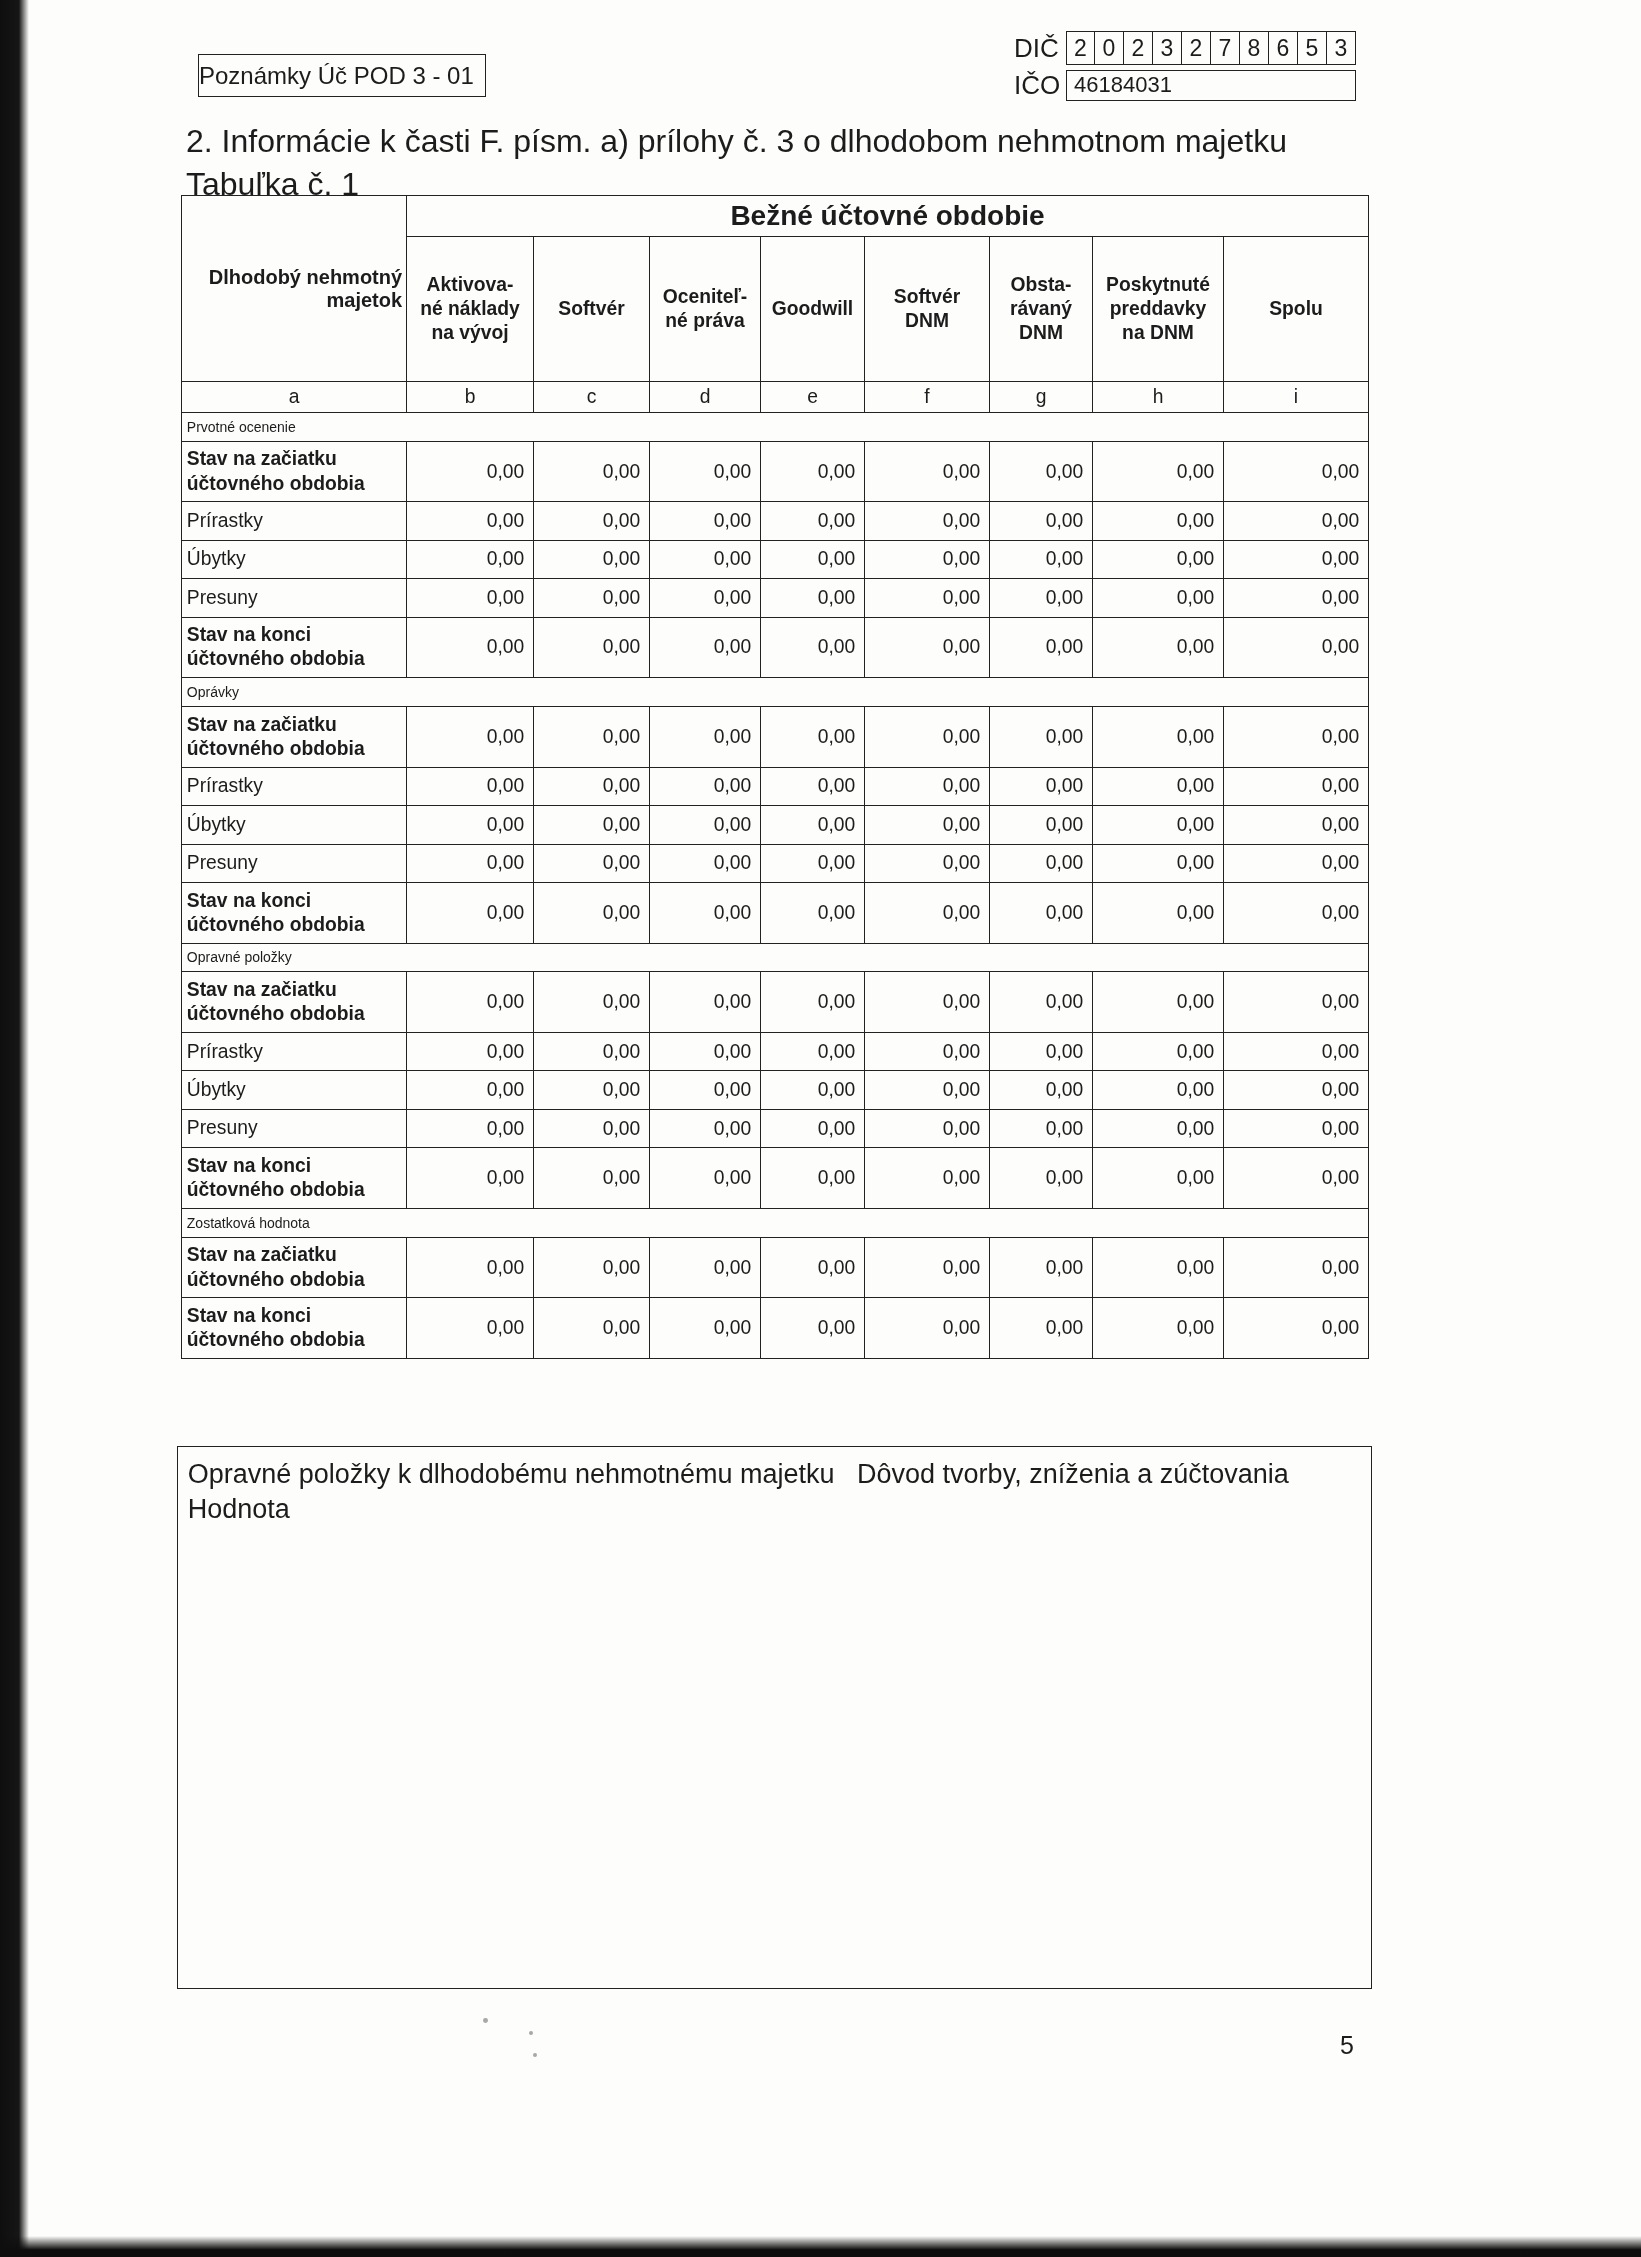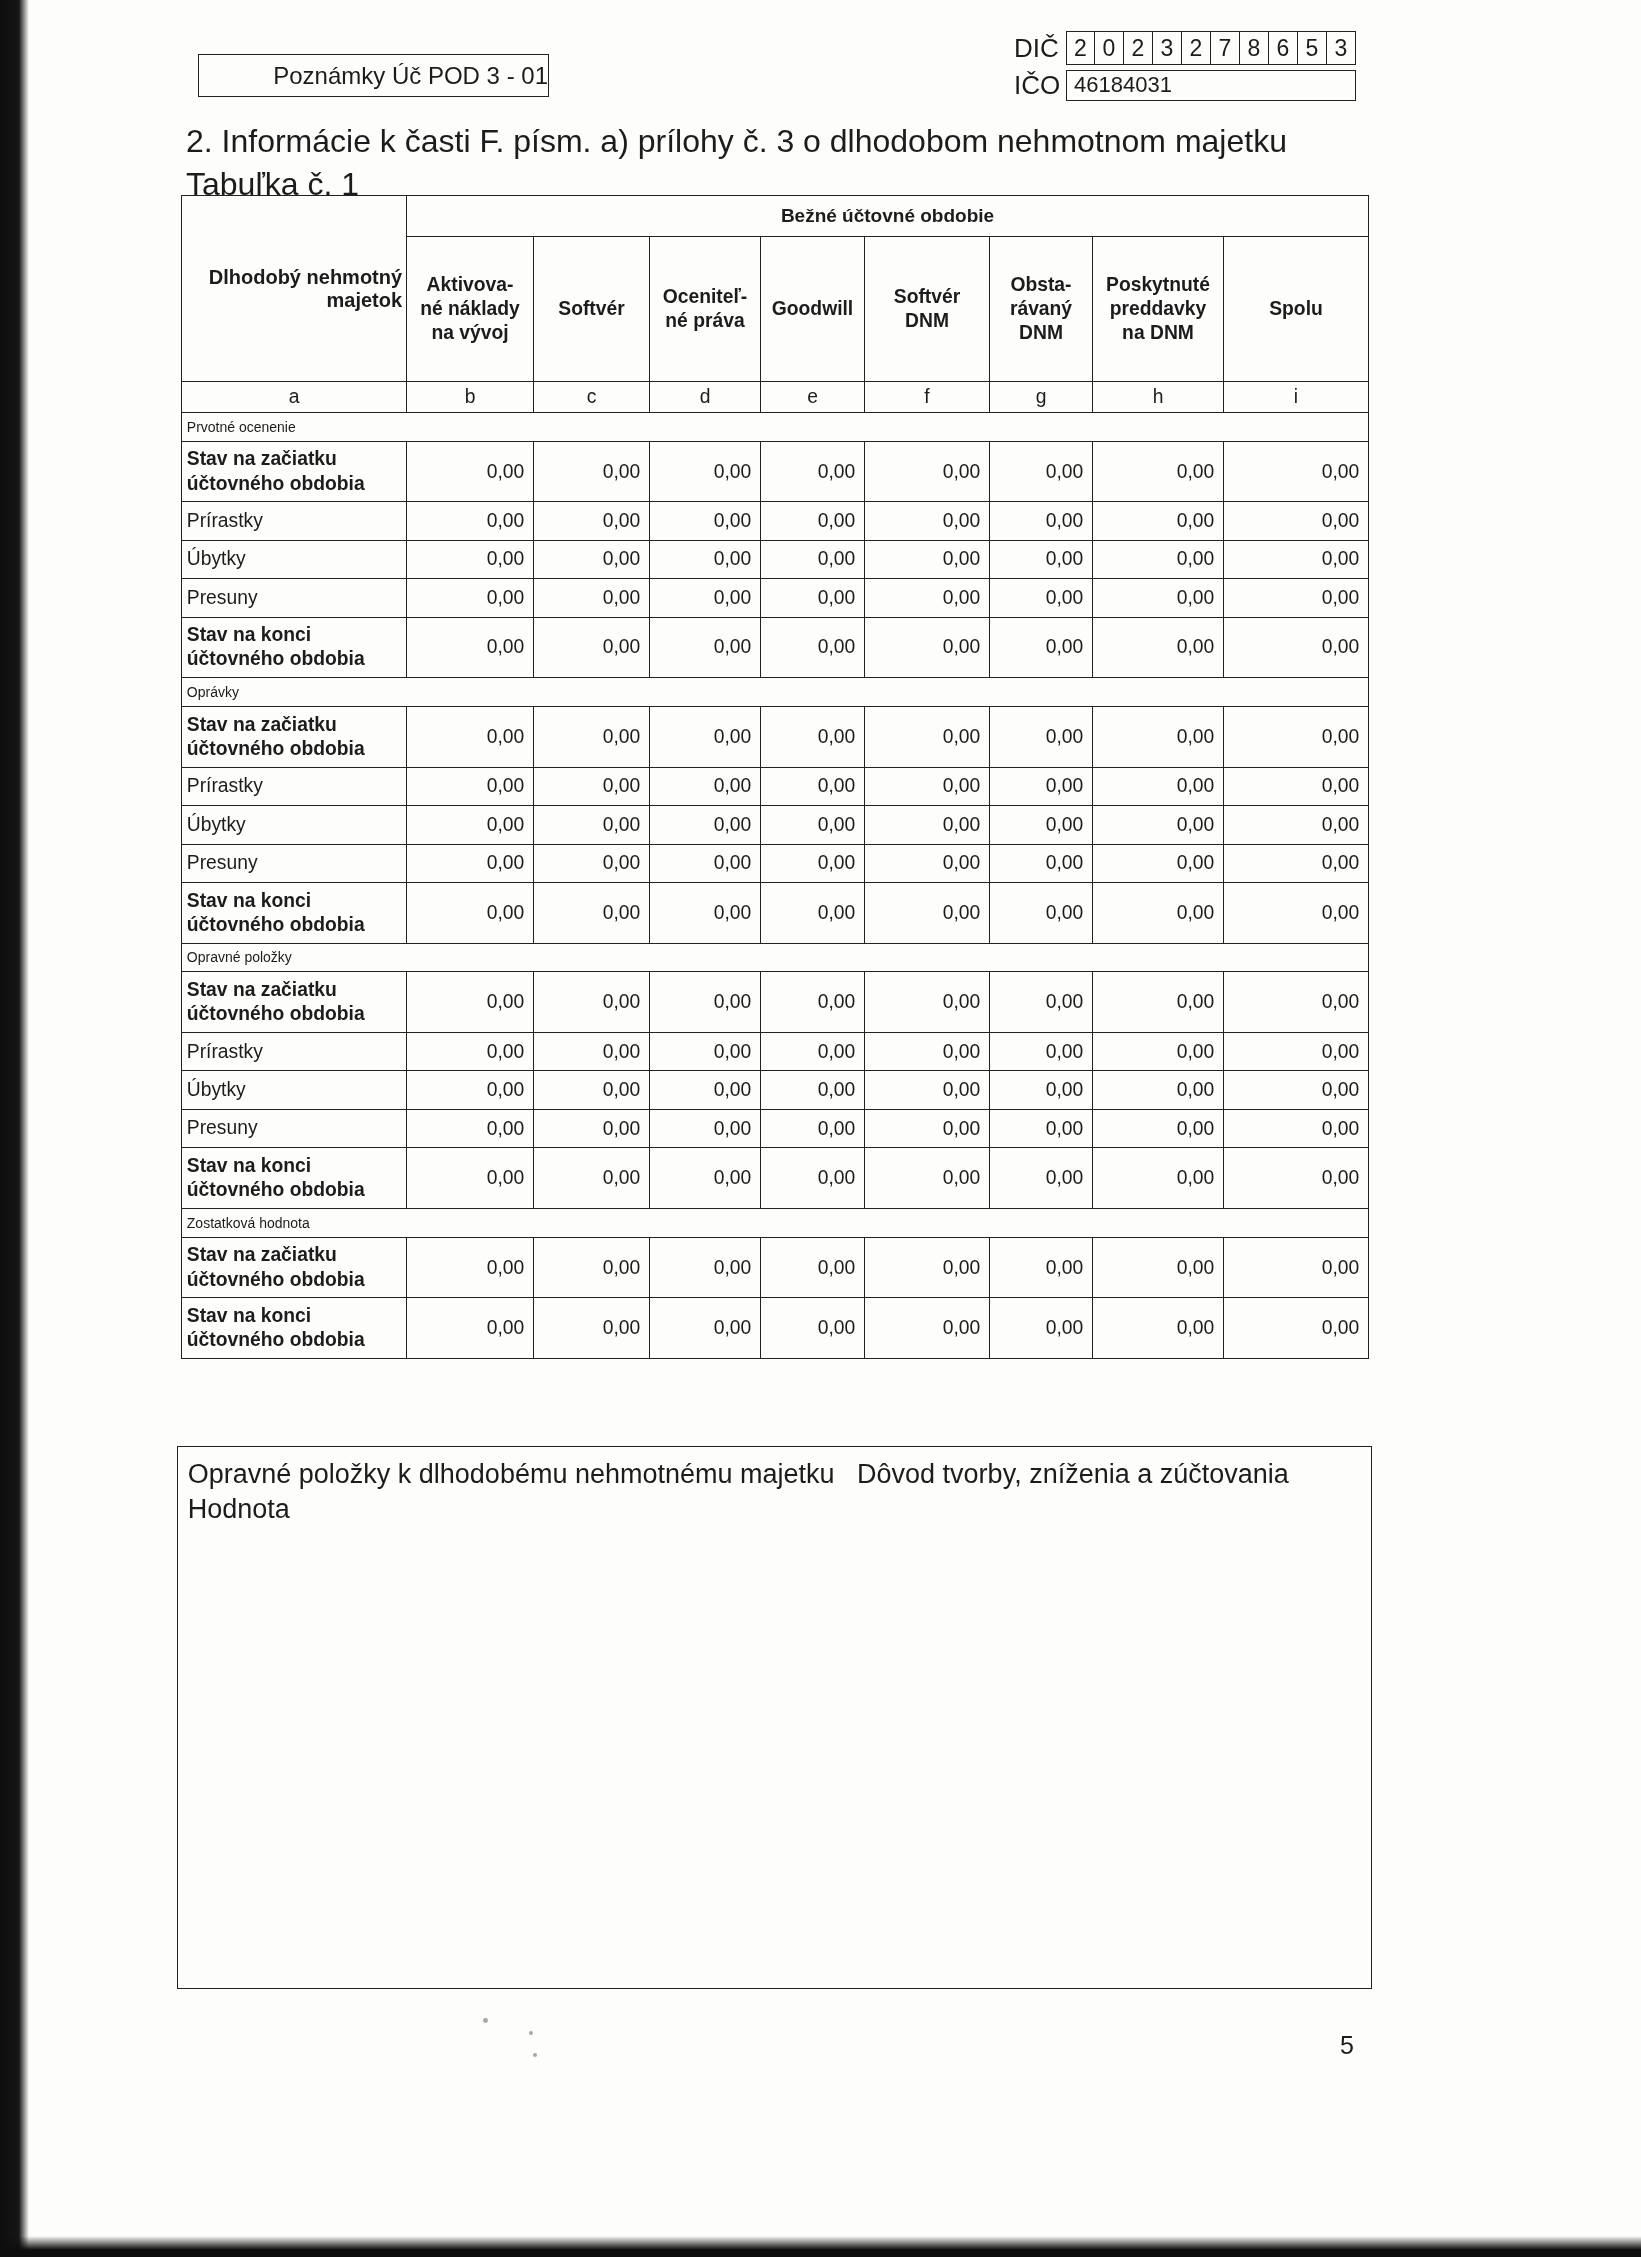--- a/index.html
+++ b/index.html
@@ -21,23 +21,23 @@
   .scan-edge-bottom {
     position: absolute; left: 0; bottom: 0; width: 100%; height: 21px;
     background: linear-gradient(to top, #0e0e0e 35%, rgba(14,14,14,0) 100%);
   }
   .scan-dot { position: absolute; background: #a8a8a8; border-radius: 50%; }
   .scan-dot.d1 { left: 483px; top: 2018px; width: 4.8px; height: 4.8px; }
   .scan-dot.d2 { left: 529px; top: 2031px; width: 3.9px; height: 3.9px; }
   .scan-dot.d3 { left: 533px; top: 2053px; width: 3.9px; height: 3.9px; }
 
   .form-title-box {
-    position: absolute; left: 198px; top: 54px; width: 351px; height: 43px;
+    position: absolute; left: 198px; top: 54px; width: 288px; height: 43px;
     border: 1.9px solid #222;
-    display: flex; align-items: center; justify-content: flex-end;
+    display: flex; align-items: center; justify-content: flex-start;
     font-size: 24px;
   }
 
   .ids { position: absolute; left: 1006px; top: 31px; margin-left: 8px; }
   .id-row { display: flex; align-items: center; margin-bottom: 4.8px; }
   .id-label { font-size: 26px; width: 52px; }
   .digit-boxes { display: flex; }
   .digit-box {
     width: 29px; height: 34px; border: 1.9px solid #222; border-left: none;
     display: flex; align-items: center; justify-content: center; font-size: 23px;
@@ -48,21 +48,21 @@
     display: flex; align-items: center; padding-left: 7px; font-size: 22px;
   }
 
   .intro { position: absolute; left: 186px; top: 120px; font-size: 32px; line-height: 1.35; }
 
   .main-table {
     position: absolute; left: 181px; top: 195px; width: 1188px;
     border-collapse: collapse; table-layout: fixed;
   }
   .main-table th, .main-table td { border: 1.9px solid #222; }
-  .period-head { height: 41px; font-size: 19px; font-weight: bold; text-align: center; }
+  .period-head { height: 41px; font-size: 28px; font-weight: bold; text-align: center; }
   .label-head { font-size: 20px; font-weight: bold; text-align: right; padding: 3.9px; vertical-align: middle; }
   .colheader-row { height: 145px; }
   .col-head {
     font-size: 19.3px; font-weight: bold; text-align: center;
     white-space: pre-line; padding: 1.9px; vertical-align: middle; line-height: 1.25;
   }
   .letter-row { height: 31px; }
   .letter-cell { font-size: 19.3px; text-align: center; }
   .section-cell { font-size: 14px; padding: 5.8px 4.8px; }
   .row-label { font-size: 19.3px; padding: 5.8px 4.8px; line-height: 1.25; white-space: pre-line; vertical-align: middle; }

